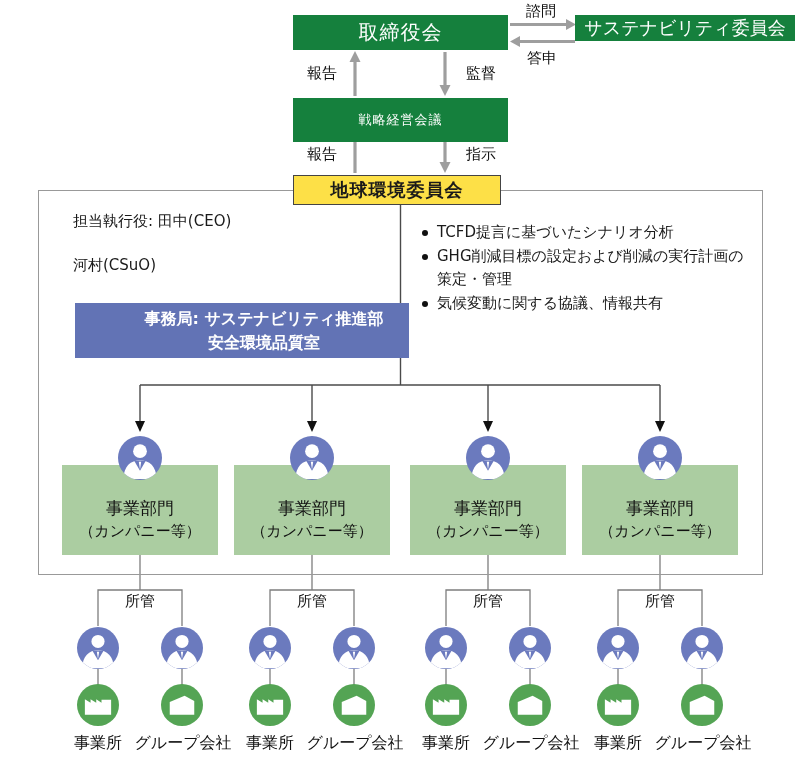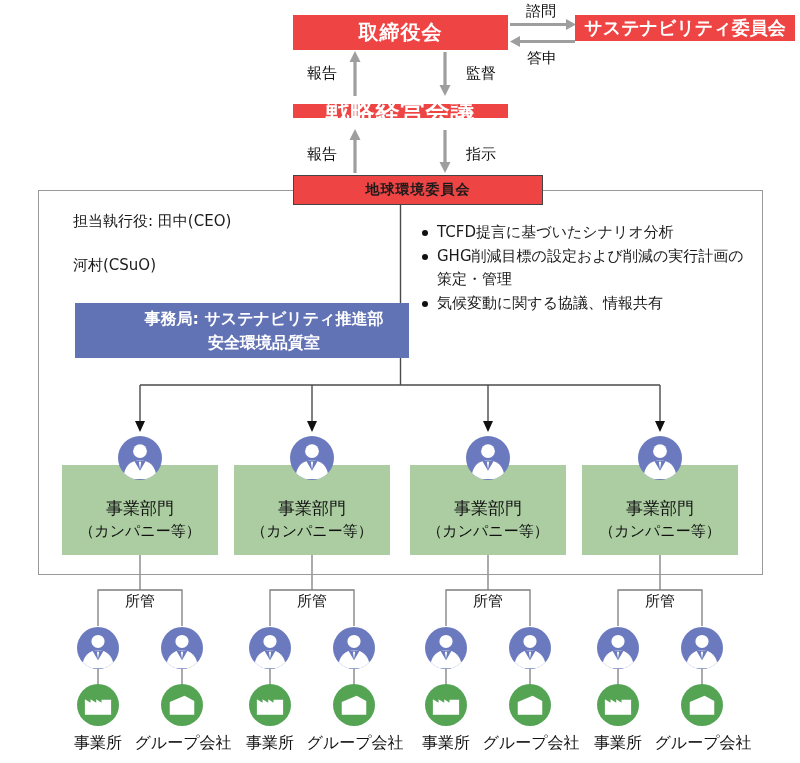--- a/index.html
+++ b/index.html
@@ -2,30 +2,30 @@
 <html><head>
 <meta charset="utf-8">
 <style>
   html,body{margin:0;padding:0;background:#fff;}
   .canvas{
     position:relative;width:800px;height:763px;background:#fff;overflow:hidden;
     font-family:"DejaVu Sans",sans-serif;color:#1a1a1a;
   }
   svg.overlay{position:absolute;left:0;top:0;width:800px;height:763px;pointer-events:none;}
   .greenbox{
-    position:absolute;background:#ef4444;color:#fff;font-weight:bold;
+    position:absolute;background:#15803d;color:#fff;font-weight:normal;
     display:flex;align-items:center;justify-content:center;letter-spacing:1px;
   }
   .board{left:293px;top:15px;width:215px;height:35px;font-size:20px;}
   .sus{left:575px;top:15px;width:220px;height:26px;font-size:18px;letter-spacing:0;}
-  .strat{left:293px;top:104px;width:215px;height:14px;font-size:24px;}
+  .strat{left:293px;top:98px;width:215px;height:44px;font-size:13px;}
   .envbox{
-    position:absolute;left:293px;top:175px;width:250px;height:30px;background:#ef4444;
+    position:absolute;left:293px;top:175px;width:208px;height:30px;background:#fde047;
     border:1.5px solid #444;display:flex;align-items:center;justify-content:center;
-    font-size:14px;font-weight:bold;letter-spacing:1px;z-index:3;box-sizing:border-box;
+    font-size:18px;font-weight:bold;letter-spacing:1px;z-index:3;box-sizing:border-box;
   }
   .container-box{
     position:absolute;left:38px;top:190px;width:725px;height:385px;
     border:1px solid #999;box-sizing:border-box;background:transparent;
   }
   .arrow-label{
     position:absolute;font-size:15px;color:#111;transform:translateX(-50%);
     white-space:nowrap;background:#fff;padding:0 2px;z-index:2;text-align:right;
   }
   .exec-line{position:absolute;font-size:15px;color:#1a1a1a;white-space:nowrap;}

